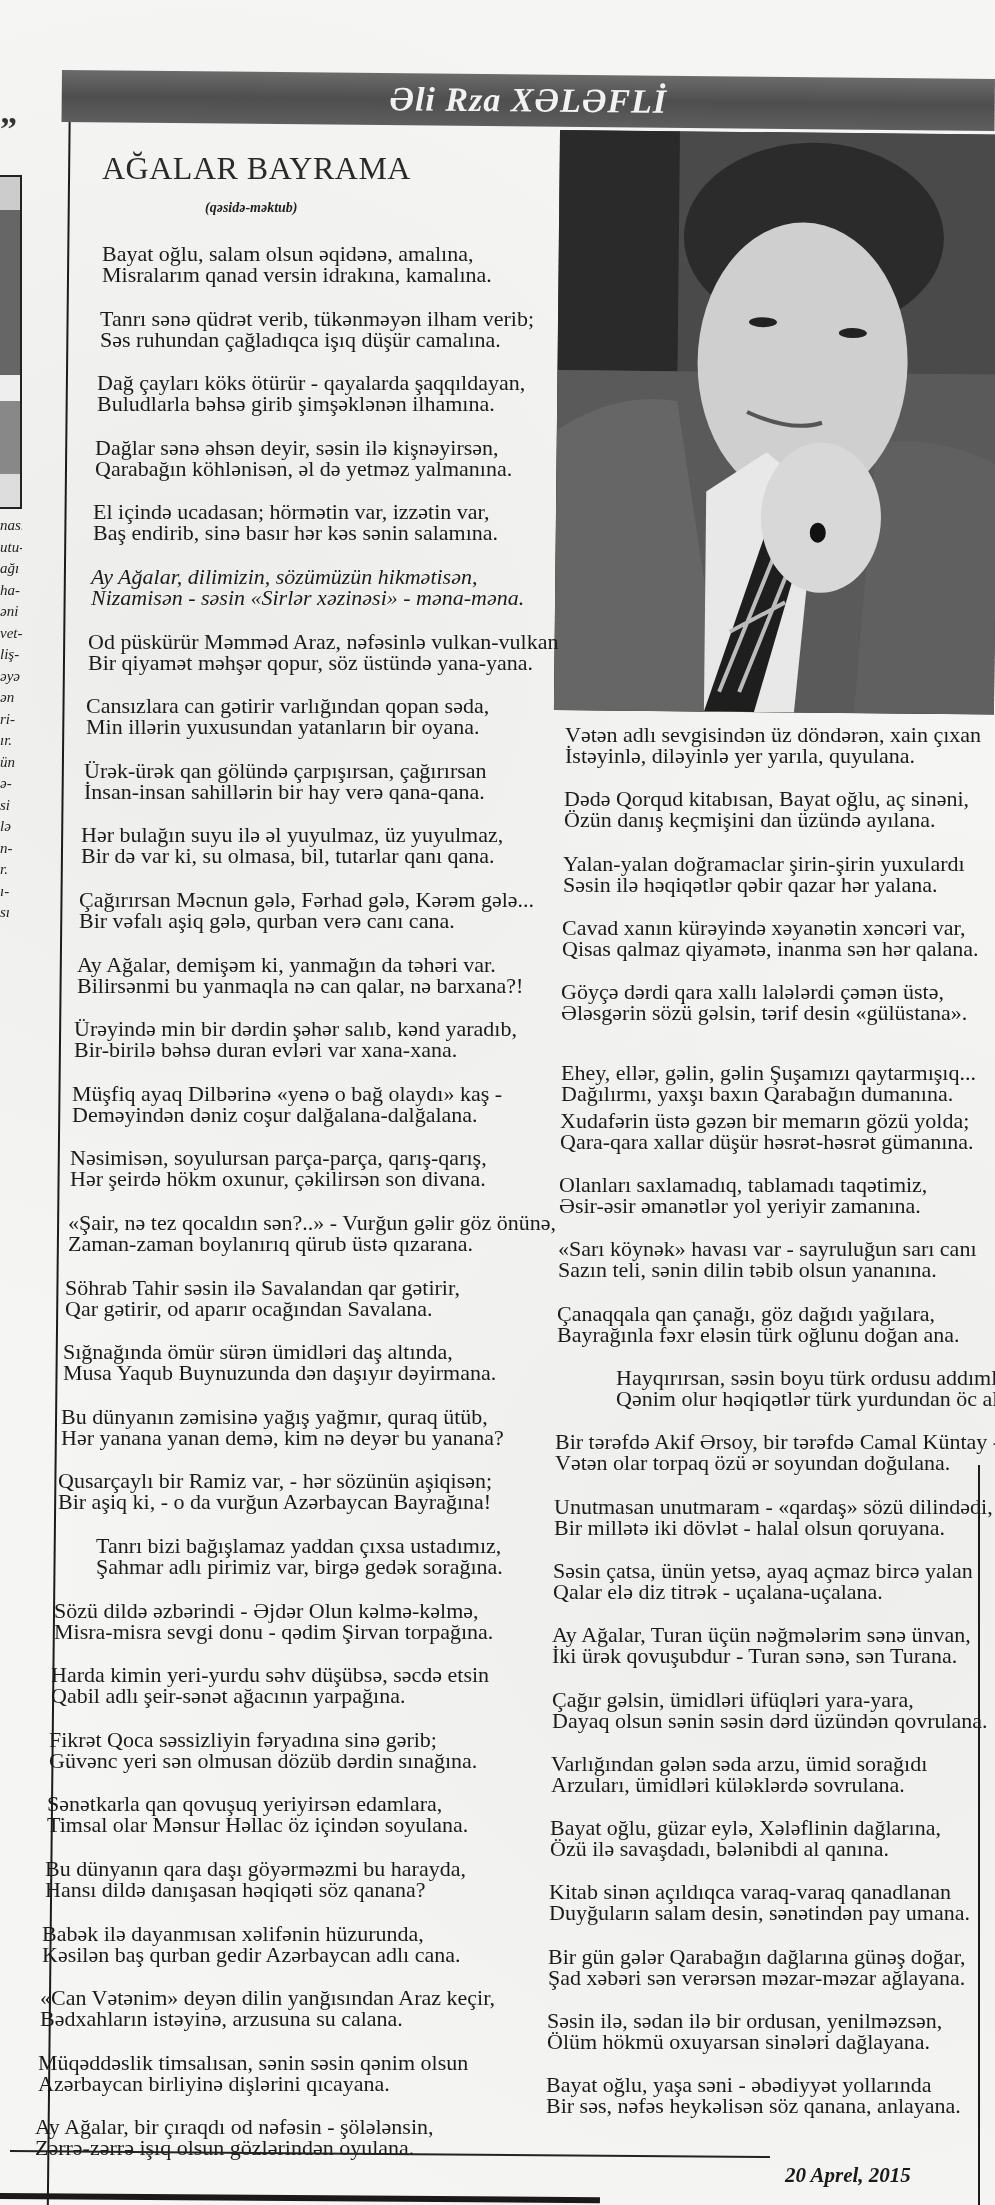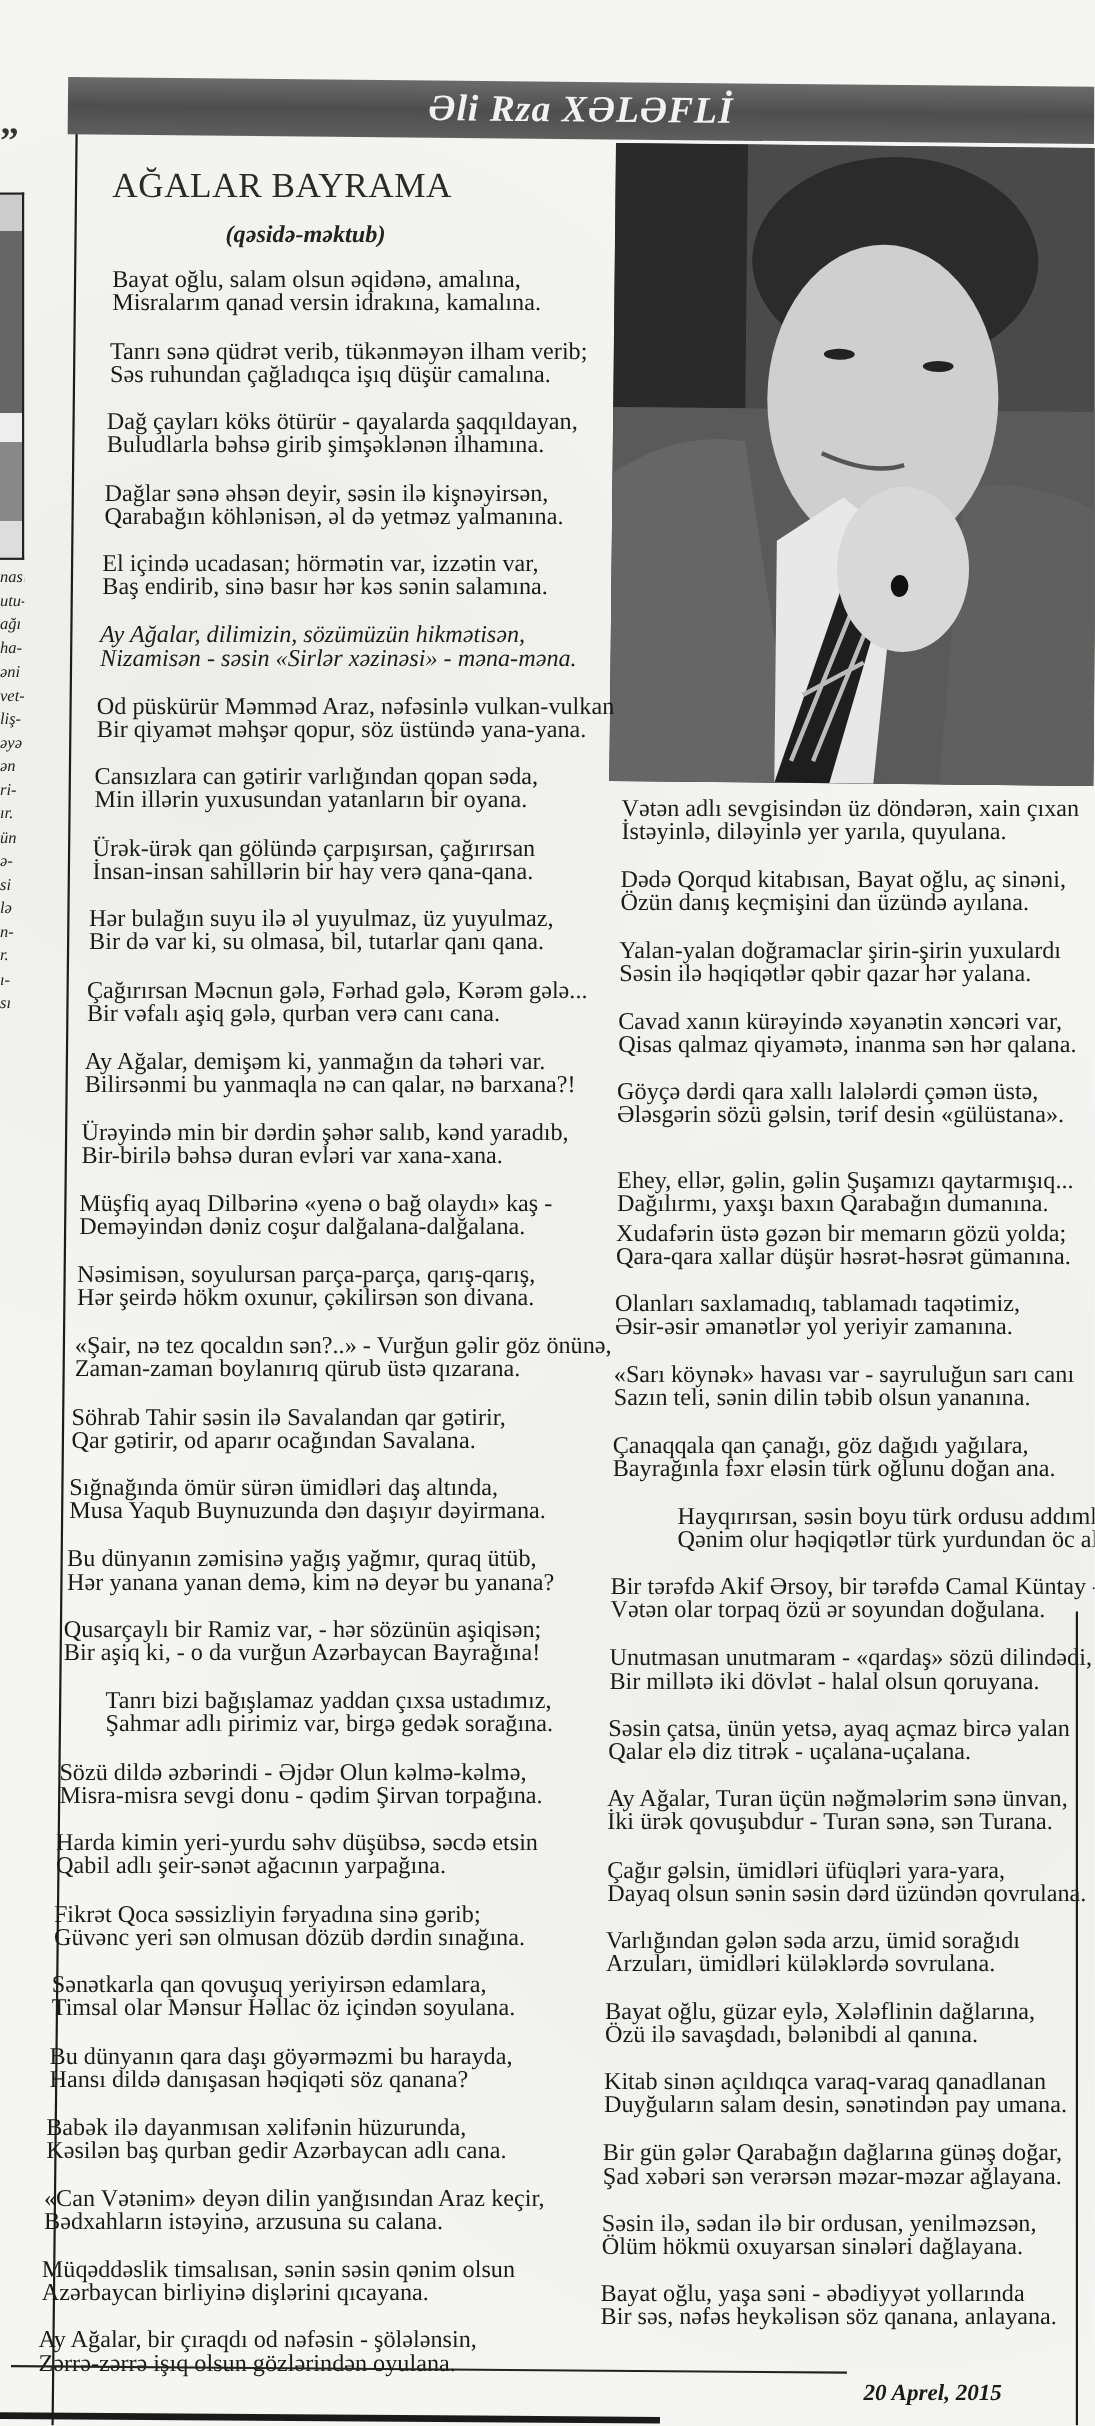--- a/index.html
+++ b/index.html
@@ -35,21 +35,21 @@
     background: linear-gradient(#6b6b6b, #4e4e4e 50%, #5e5e5e);
     transform: rotate(0.55deg); transform-origin: left top;
     display: flex; align-items: center; justify-content: center;
   }
   .banner-title {
     color: #f2f2f2; font-style: italic; font-weight: bold; font-size: 34px;
     letter-spacing: 1px; font-family: "Liberation Serif", serif;
   }
 
   .poem-title { position: absolute; left: 102px; top: 150px; font-size: 32px; letter-spacing: 0.5px; color: #2a2a2a; }
-  .poem-subtitle { position: absolute; left: 205px; top: 200px; font-size: 22px; font-style: italic; font-weight: bold; color: #222; }
+  .poem-subtitle { position: absolute; left: 205px; top: 200px; font-size: 14px; font-style: italic; font-weight: bold; color: #222; }
 
   .photo {
     position: absolute; left: 560px; top: 130px; width: 440px; height: 580px;
     background: #3a3a3a; overflow: hidden;
     transform: rotate(0.6deg); transform-origin: left top;
   }
   .photo svg { width: 100%; height: 100%; display: block; }
   .stanza {
     position: absolute; font-size: 22px; line-height: 21px;
     white-space: nowrap; color: #1b1b1b;

